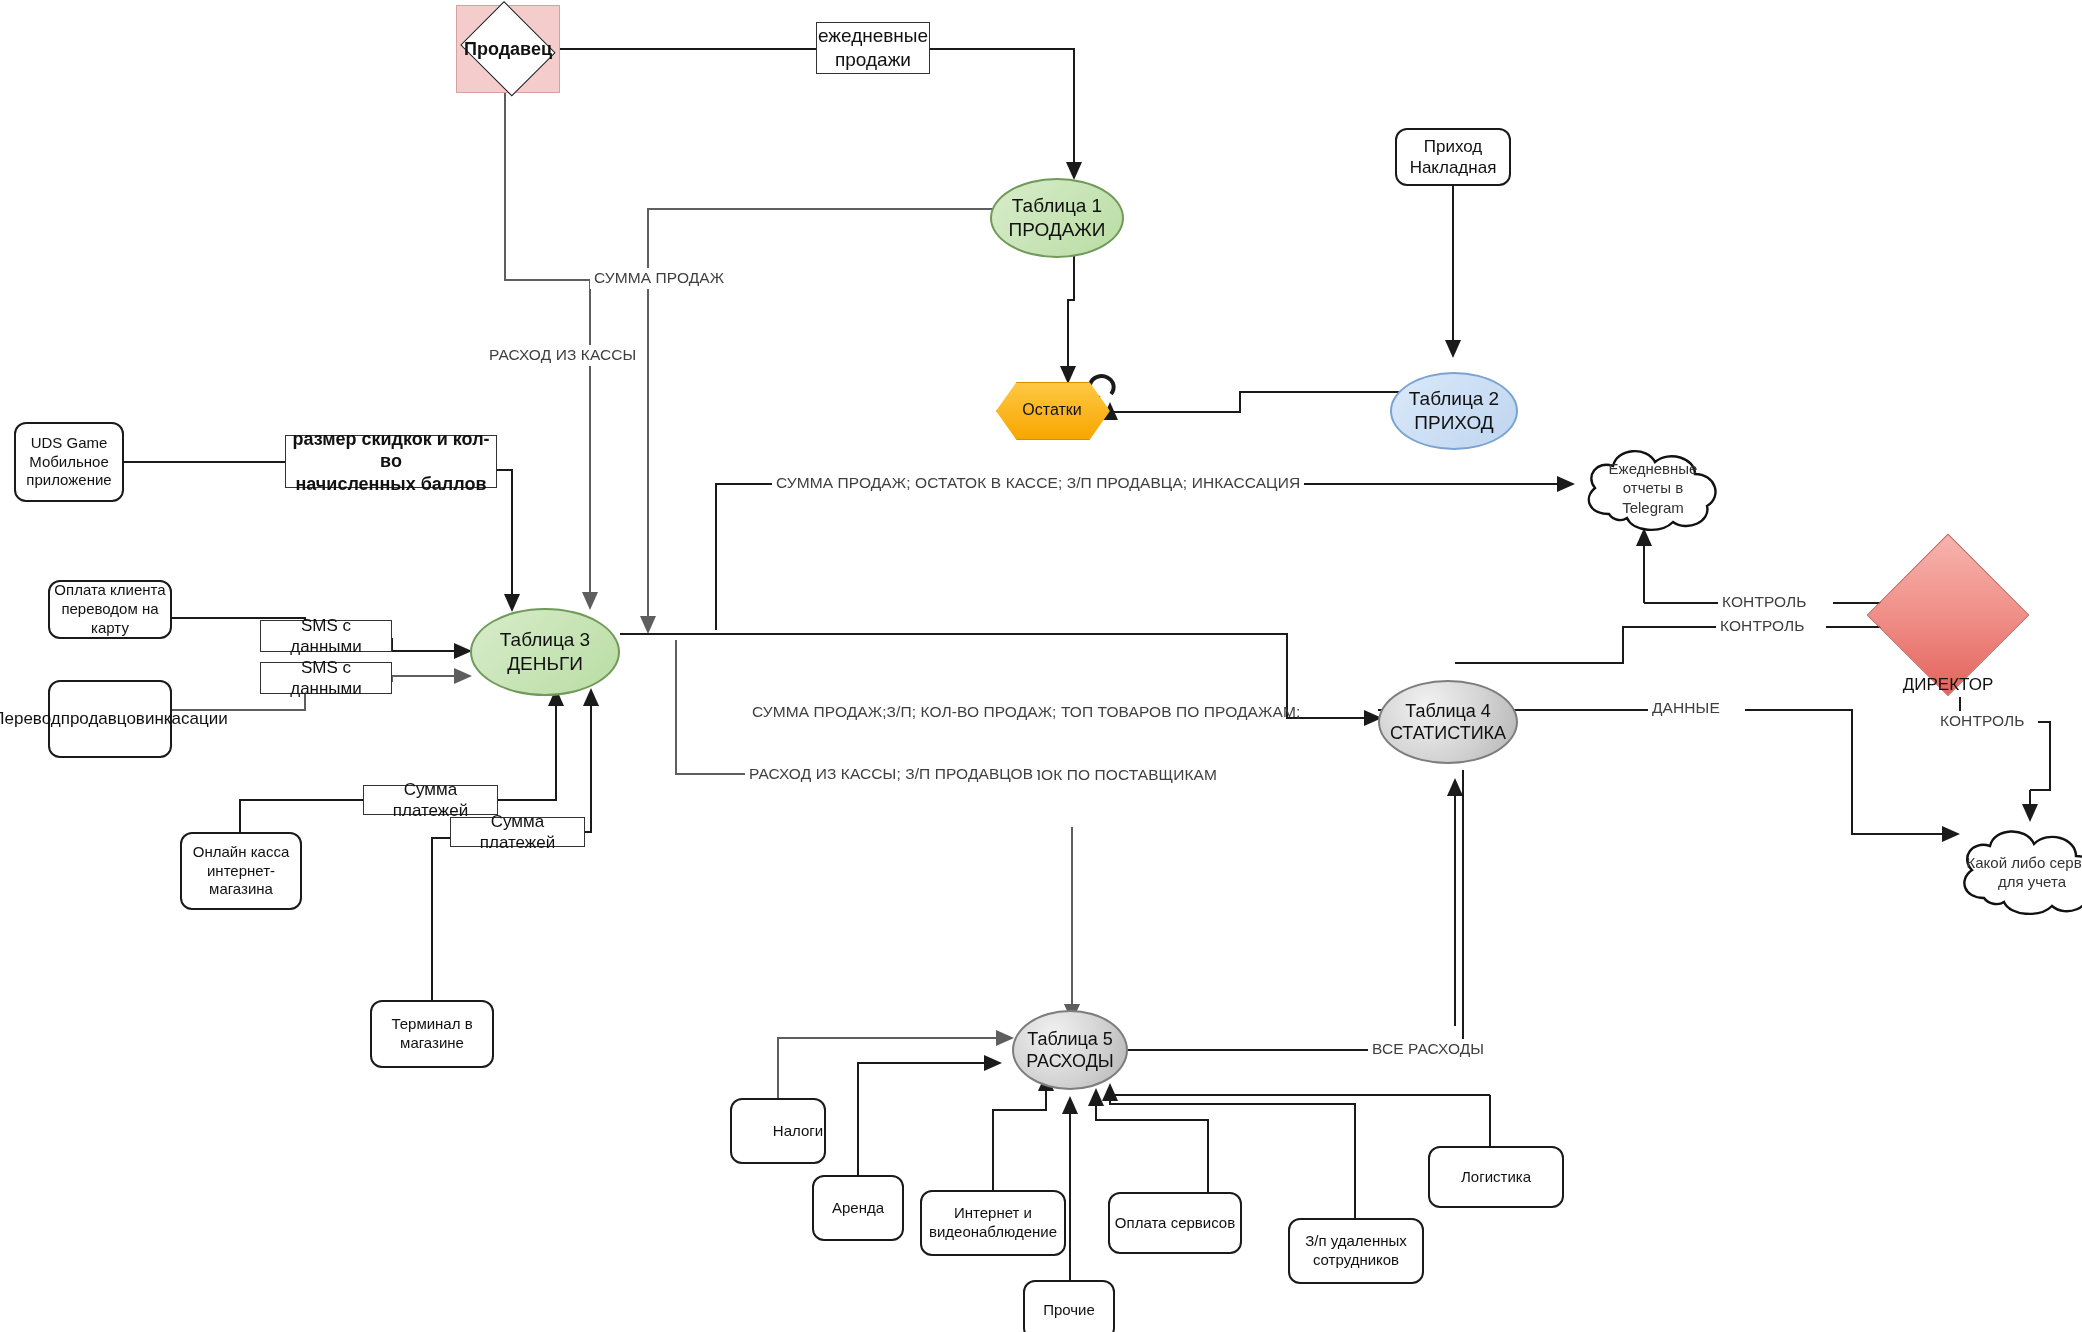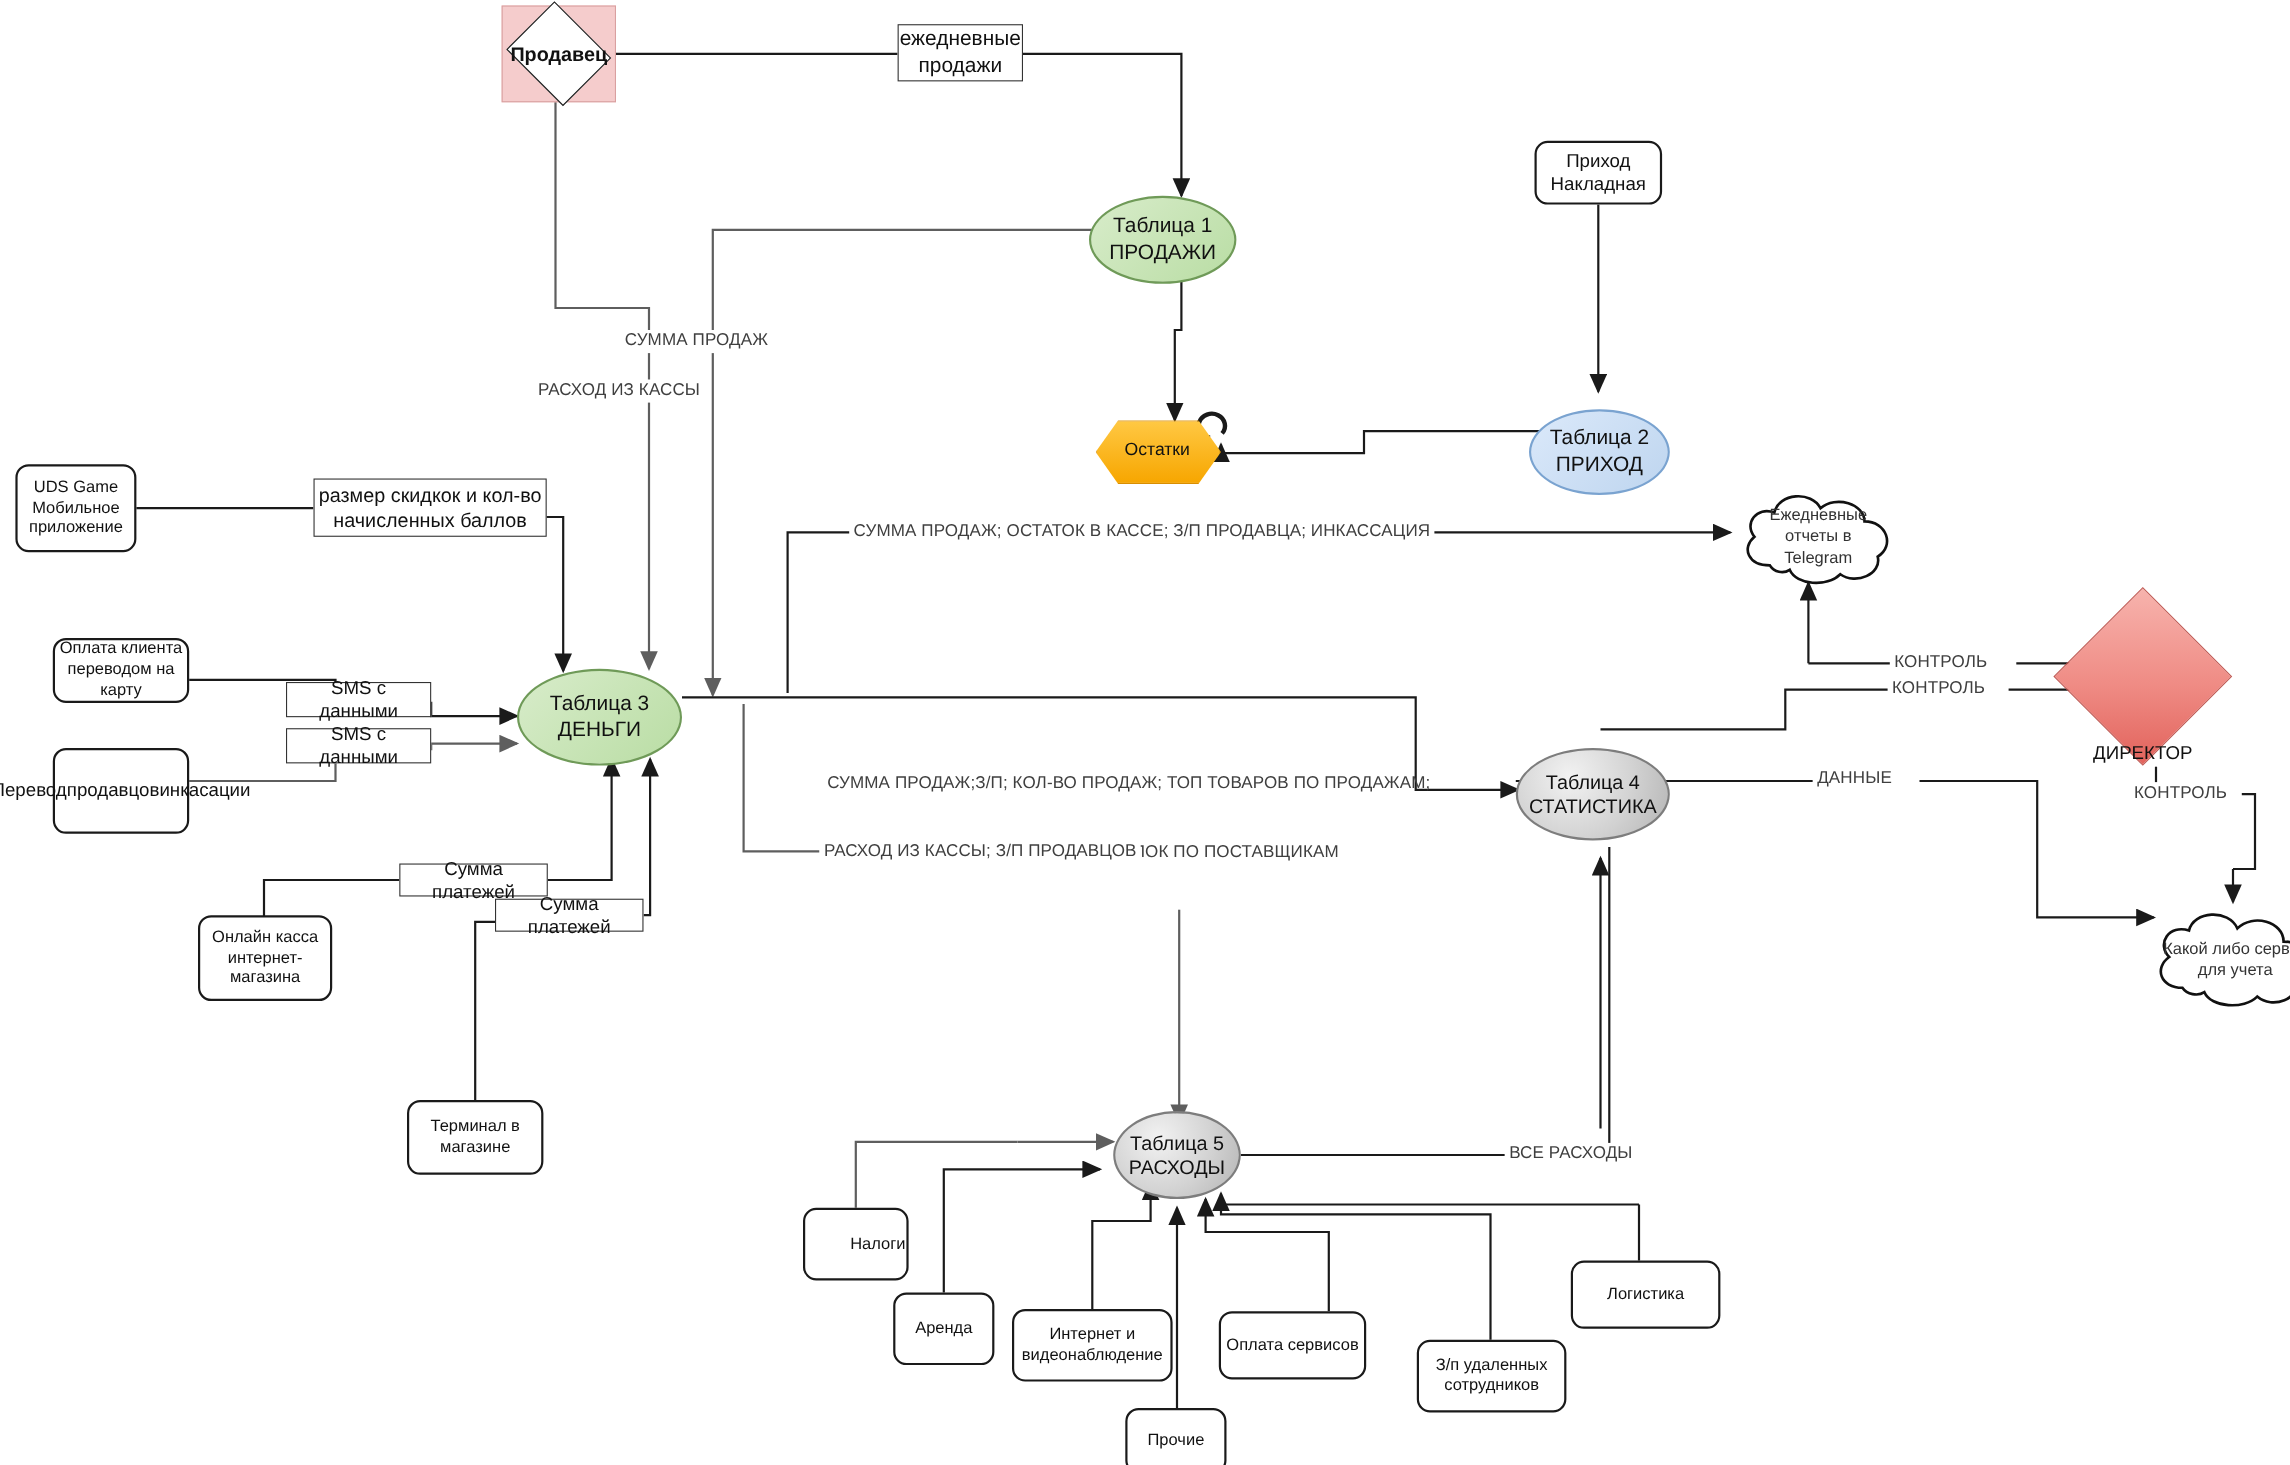--- a/index.html
+++ b/index.html
@@ -169,33 +169,33 @@
   <div class="node ell blue" style="left:1390px;top:372px;width:128px;height:78px;flex-direction:column;">
     <span>Таблица 2</span>
     <span>ПРИХОД</span>
   </div>
 
   <div class="hexwrap" style="left:996px;top:382px;width:112px;height:56px;">
     <div class="hx"></div>
     <div class="lbl">Остатки</div>
   </div>
 
-  <div class="cap" style="left:564px;top:268px;margin-top:32px;">СУММА ПРОДАЖ</div>
+  <div class="cap" style="left:590px;top:268px;">СУММА ПРОДАЖ</div>
 
   <div class="cap" style="left:485px;top:345px;">РАСХОД ИЗ КАССЫ</div>
 
   <div class="cap" style="left:772px;top:473px;">СУММА ПРОДАЖ; ОСТАТОК В КАССЕ; З/П ПРОДАВЦА; ИНКАССАЦИЯ</div>
 
   <div class="node rbox" style="left:14px;top:422px;width:110px;height:80px;flex-direction:column;font-size:15px;">
     <span>UDS Game</span>
     <span>Мобильное</span>
     <span>приложение</span>
   </div>
 
-  <div class="node chip" style="left:285px;top:435px;width:212px;height:53px;flex-direction:column;font-size:18px;">
+  <div class="node chip" style="left:285px;top:435px;width:212px;height:53px;flex-direction:column;font-size:18px;font-weight:bold;">
     <span>размер скидкок и  кол-во</span>
     <span>начисленных баллов</span>
   </div>
 
   <div class="node rbox" style="left:48px;top:580px;width:124px;height:59px;flex-direction:column;font-size:15px;">
     <span>Оплата клиента</span>
     <span>переводом на</span>
     <span>карту</span>
   </div>
 

